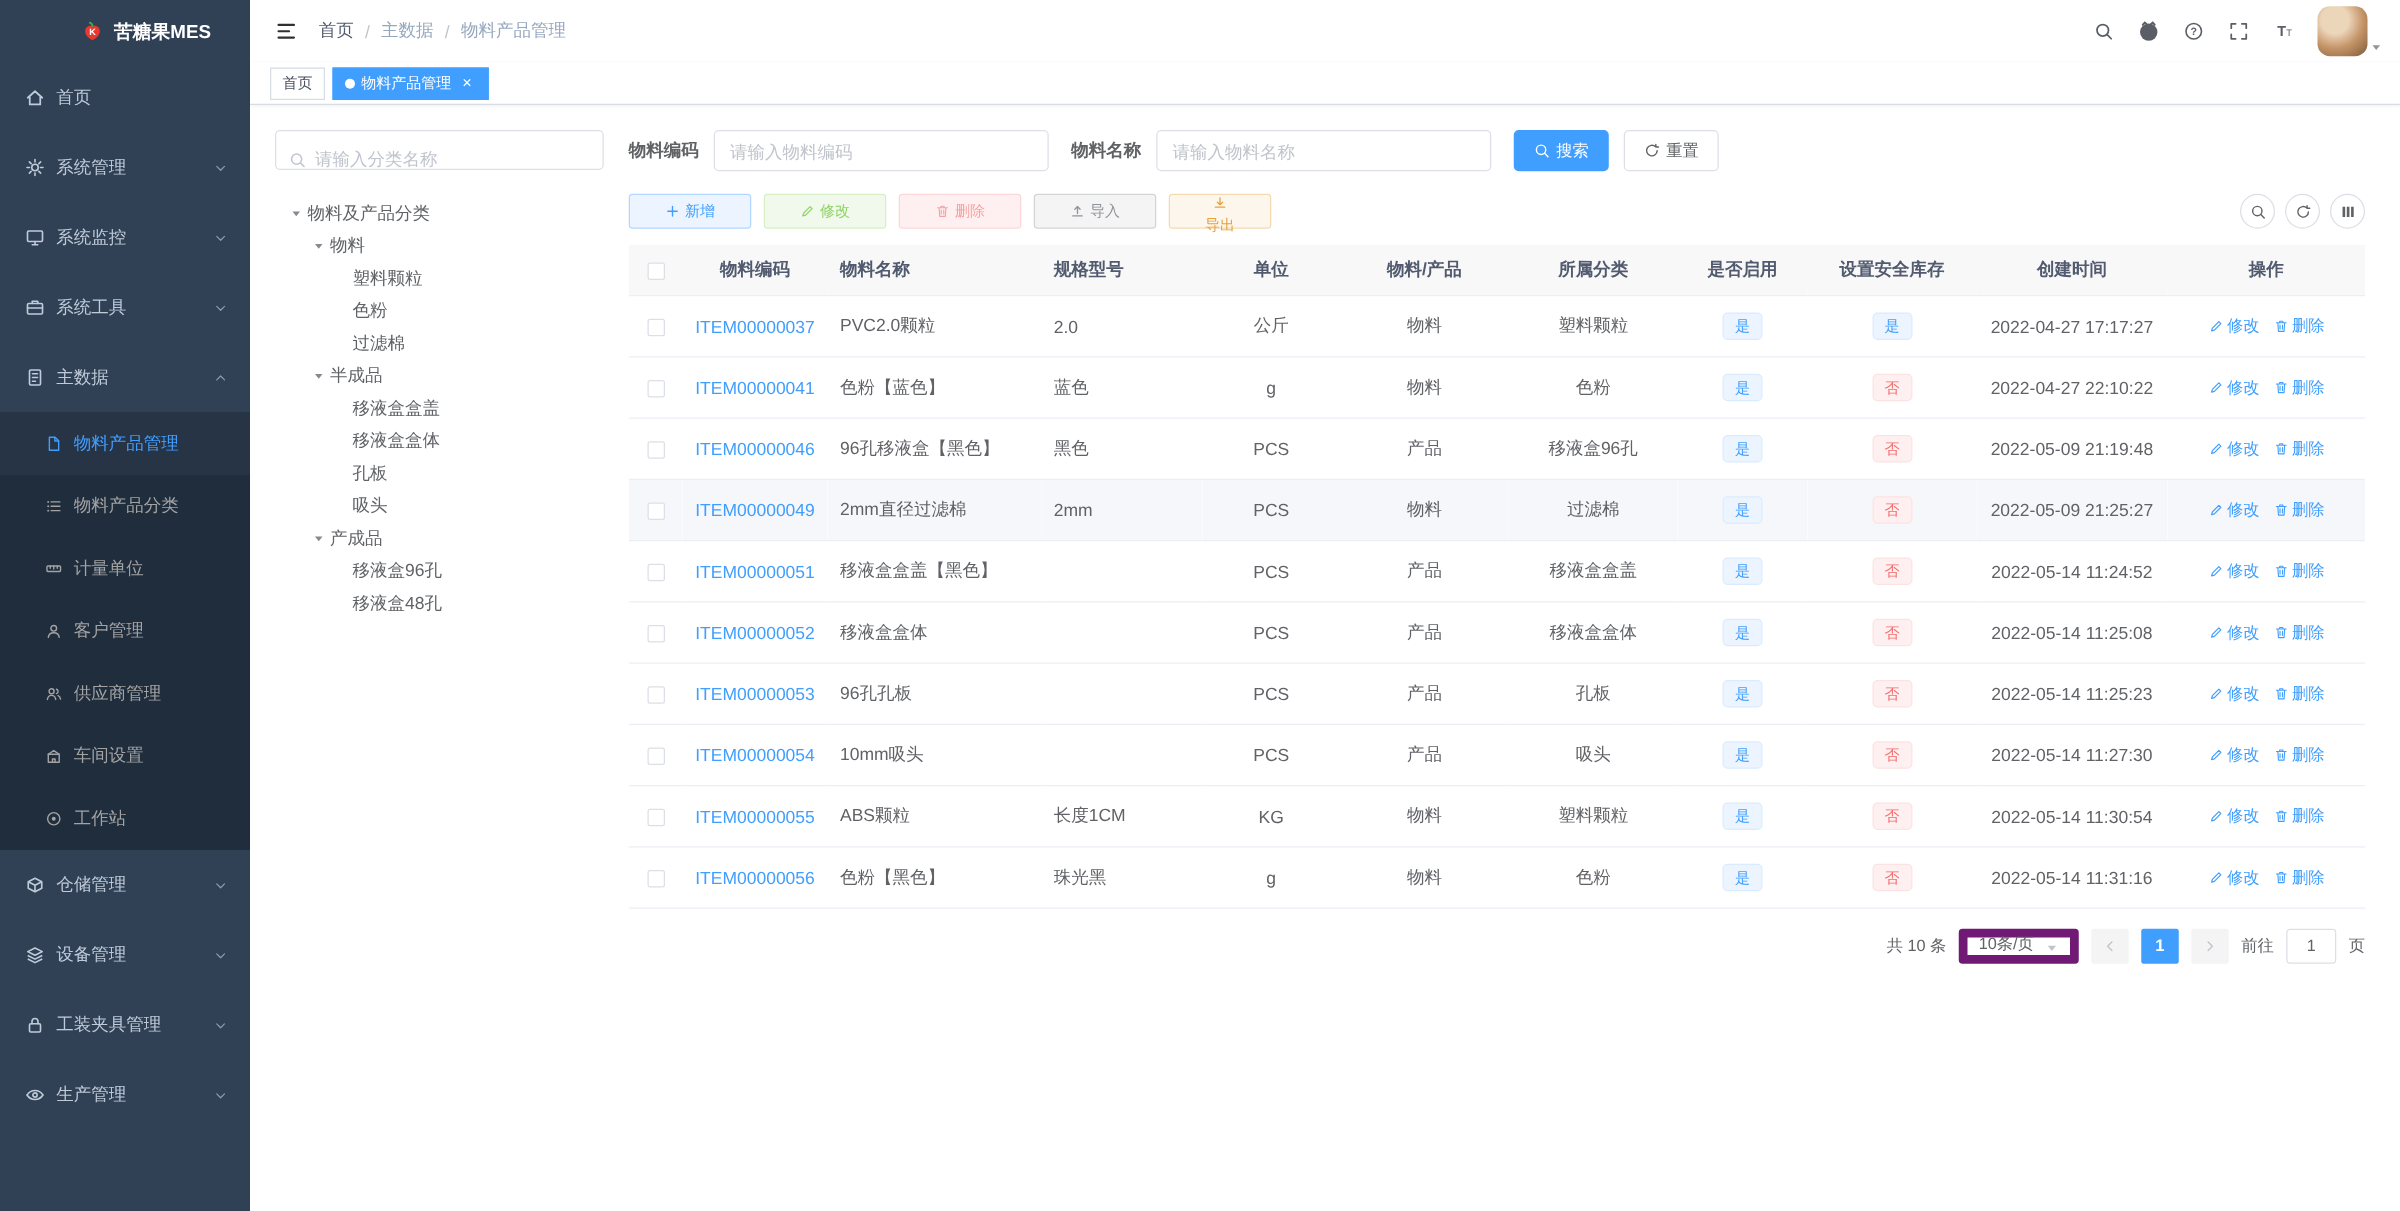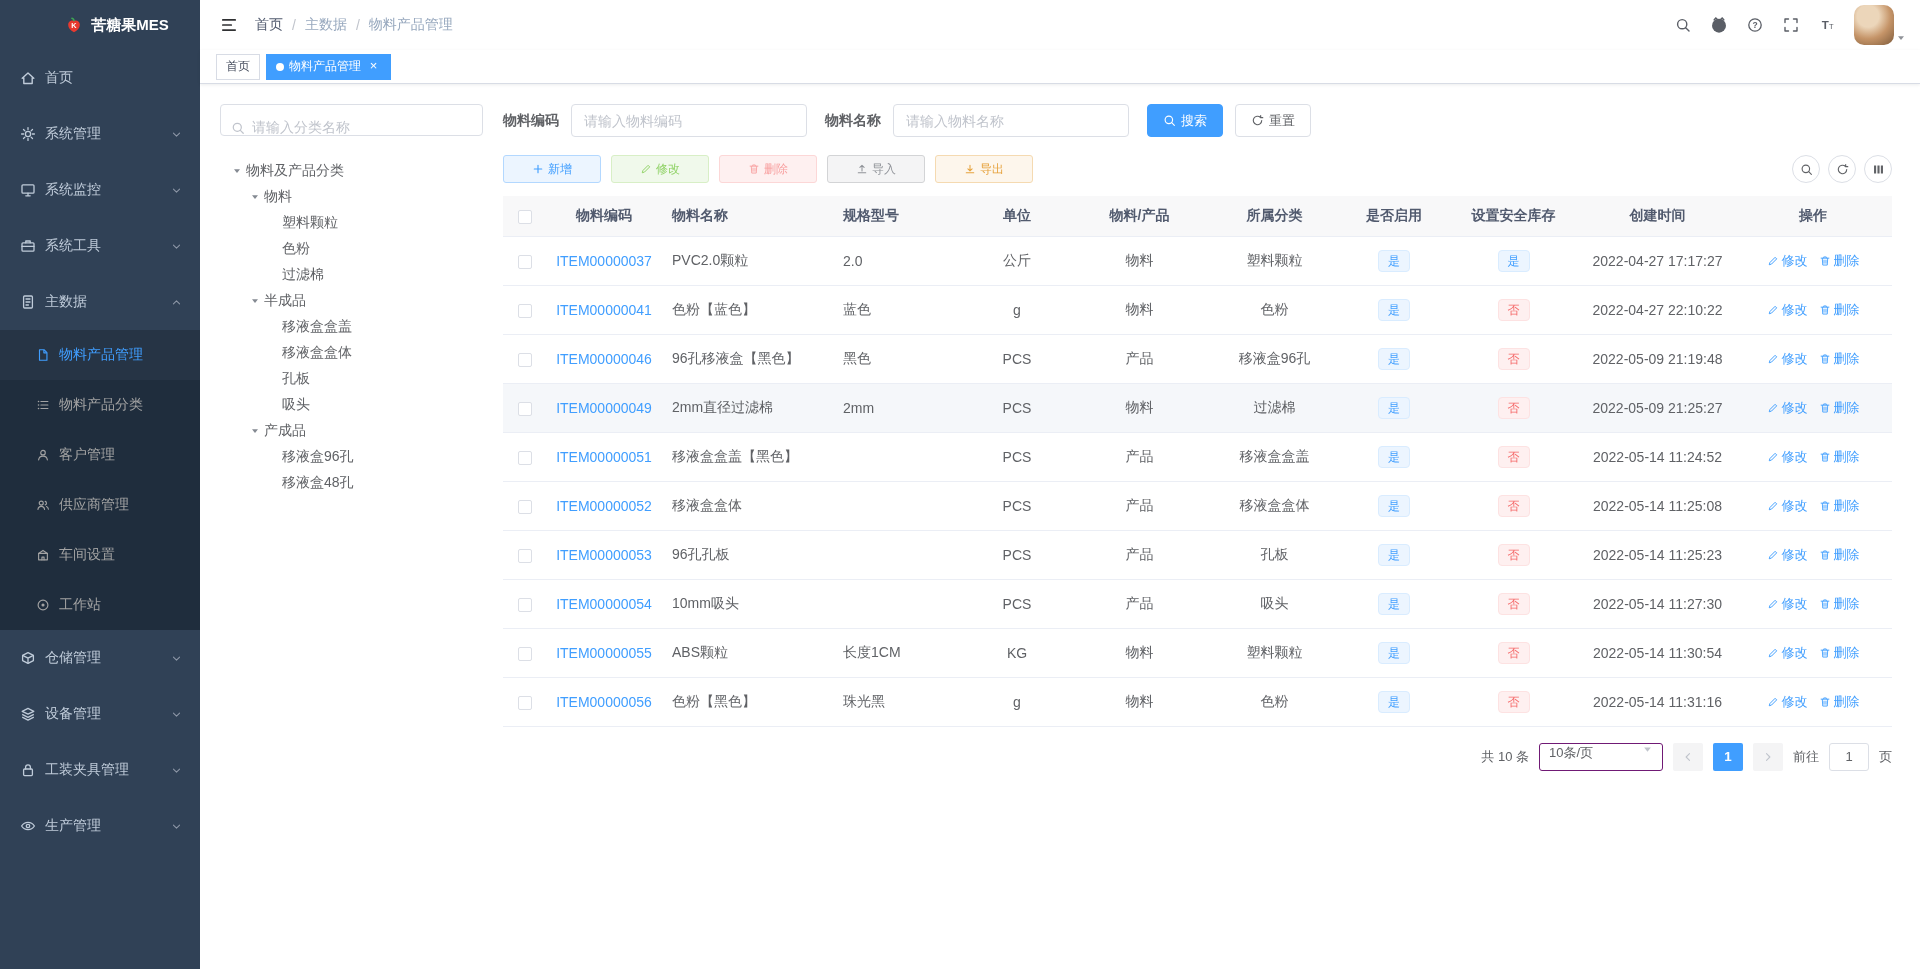--- a/index.html
+++ b/index.html
@@ -45,50 +45,50 @@
   .tree-search { height:32px; border:1px solid #dcdfe6; border-radius:4px; display:flex; align-items:flex-end; gap:7px; padding:0 10px; color:#c0c4cc; margin-bottom:22px; }
   .tree-search input { border:none; outline:none; flex:1; min-width:0; font-size:14px; color:#606266; background:transparent; }
   .tree-search input::placeholder { color:#c0c4cc; }
   .tnode { height:26px; display:flex; align-items:center; color:#606266; cursor:pointer; }
   .tnode .tcaret { width:18px; display:flex; align-items:center; justify-content:center; color:#848a92; flex:none; }
   .lvl0{padding-left:8px} .lvl1{padding-left:26px} .lvl2{padding-left:44px}
 
   .table-panel { flex:1; min-width:0; display:flex; flex-direction:column; }
   .filter { display:flex; align-items:center; gap:12px; margin-bottom:18px; flex:none; }
   .flabel { font-weight:700; color:#606266; }
-  .finput { width:236px; height:33px; border:1px solid #dcdfe6; border-radius:4px; padding:0 12px; font-size:14px; color:#606266; outline:none; }
+  .finput { width:268px; height:33px; border:1px solid #dcdfe6; border-radius:4px; padding:0 12px; font-size:14px; color:#606266; outline:none; }
   .finput::placeholder { color:#c0c4cc; }
   .btn { height:33px; padding:0 15px; border-radius:4px; border:1px solid #dcdfe6; background:#fff; color:#606266; font-size:13px; display:inline-flex; align-items:center; gap:5px; cursor:pointer; }
   .btn-primary { background:#409eff; border-color:#409eff; color:#fff; }
 
   .toolbar { display:flex; align-items:center; gap:10px; margin-bottom:13px; flex:none; }
   .tbtn { height:28px; padding:0 28px; border-radius:3px; border:1px solid; font-size:12px; display:inline-flex; align-items:center; gap:4px; cursor:pointer; background:#fff; }
   .tbtn-add { color:#409eff; background:#ecf5ff; border-color:#b3d8ff; }
   .tbtn-edit { color:#8fd265; background:#f0f9eb; border-color:#d8efc6; }
   .tbtn-del { color:#f8a0a0; background:#fef0f0; border-color:#fcd7d7; }
   .tbtn-imp { color:#909399; background:#f4f4f5; border-color:#d3d4d6; }
-  .tbtn-exp { color:#e6a23c; background:#fdf6ec; border-color:#f5dab1; }
+  .tbtn-exp { color:#e6a23c; background:#fdf6ec; border-color:#f5dab1;flex-direction:column; }
   .toolbar-right { margin-left:auto; display:flex; gap:8px; }
   .cbtn { width:28px; height:28px; border-radius:50%; border:1px solid #dcdfe6; background:#fff; color:#606266; display:flex; align-items:center; justify-content:center; cursor:pointer; }
 
   table { width:100%; border-collapse:collapse; table-layout:fixed; color:#606266; font-size:14px; }
   thead th { background:#f8f8f9; color:#515a6e; font-weight:700; height:40px; border-bottom:1px solid #ebeef5; padding:0 6px; text-align:center; }
   tbody td { height:49px; border-bottom:1px solid #ebeef5; text-align:center; padding:0 6px; overflow:hidden; white-space:nowrap; }
   .ta-l { text-align:left !important; padding-left:10px !important; }
   tr.hov { background:#f5f7fa; }
   a.link { color:#409eff; text-decoration:none; cursor:pointer; }
   .cb { width:14px; height:14px; border:1px solid #dcdfe6; border-radius:2px; background:#fff; display:inline-block; vertical-align:middle; cursor:pointer; }
   .tag { display:inline-block; height:22px; line-height:20px; padding:0 9px; border-radius:4px; font-size:12px; border:1px solid; }
   .tag-y { color:#409eff; background:#ecf5ff; border-color:#d9ecff; }
   .tag-n { color:#f56c6c; background:#fef0f0; border-color:#fde2e2; }
   .op { color:#409eff; display:inline-flex; align-items:center; gap:3px; font-size:13px; cursor:pointer; text-decoration:none; }
   .op + .op { margin-left:11px; }
 
   .pagination { display:flex; align-items:center; justify-content:flex-end; gap:10px; margin-top:16px; font-size:13px; color:#606266; flex:none; }
-  .psel { width:124px; height:28px; border:1px solid #701a75; border-radius:3px; display:flex; align-items:flex-start; justify-content:space-between; padding:0 9px; cursor:pointer; color:#606266; }
+  .psel { width:96px; height:28px; border:7px solid #701a75; border-radius:3px; display:flex; align-items:flex-end; justify-content:space-between; padding:0 9px; cursor:pointer; color:#606266; }
   .psel .ic { color:#c0c4cc; }
   .pbtn { min-width:30px; height:28px; border:none; border-radius:2px; background:#f4f4f5; color:#606266; display:flex; align-items:center; justify-content:center; cursor:pointer; }
   .pbtn.dis { color:#c0c4cc; }
   .pbtn.cur { background:#409eff; color:#fff; font-weight:700; }
   .goto { width:40px; height:28px; border:1px solid #dcdfe6; border-radius:3px; text-align:center; font-size:13px; color:#606266; outline:none; }
 </style>
 </head>
 <body>
 
 <svg width="0" height="0" style="position:absolute" aria-hidden="true">
@@ -322,20 +322,26 @@
           <svg class="ic i14">
             <use href="#i-file"></use>
           </svg>
           <span>物料产品管理</span>
         </div>
       <div class="smi">
           <svg class="ic i14">
             <use href="#i-list"></use>
           </svg>
           <span>物料产品分类</span>
+        </div>
+      <div class="smi">
+          <svg class="ic i14">
+            <use href="#i-ruler"></use>
+          </svg>
+          <span>计量单位</span>
         </div>
       <div class="smi">
           <svg class="ic i14">
             <use href="#i-user"></use>
           </svg>
           <span>客户管理</span>
         </div>
       <div class="smi">
           <svg class="ic i14">
             <use href="#i-users"></use>

